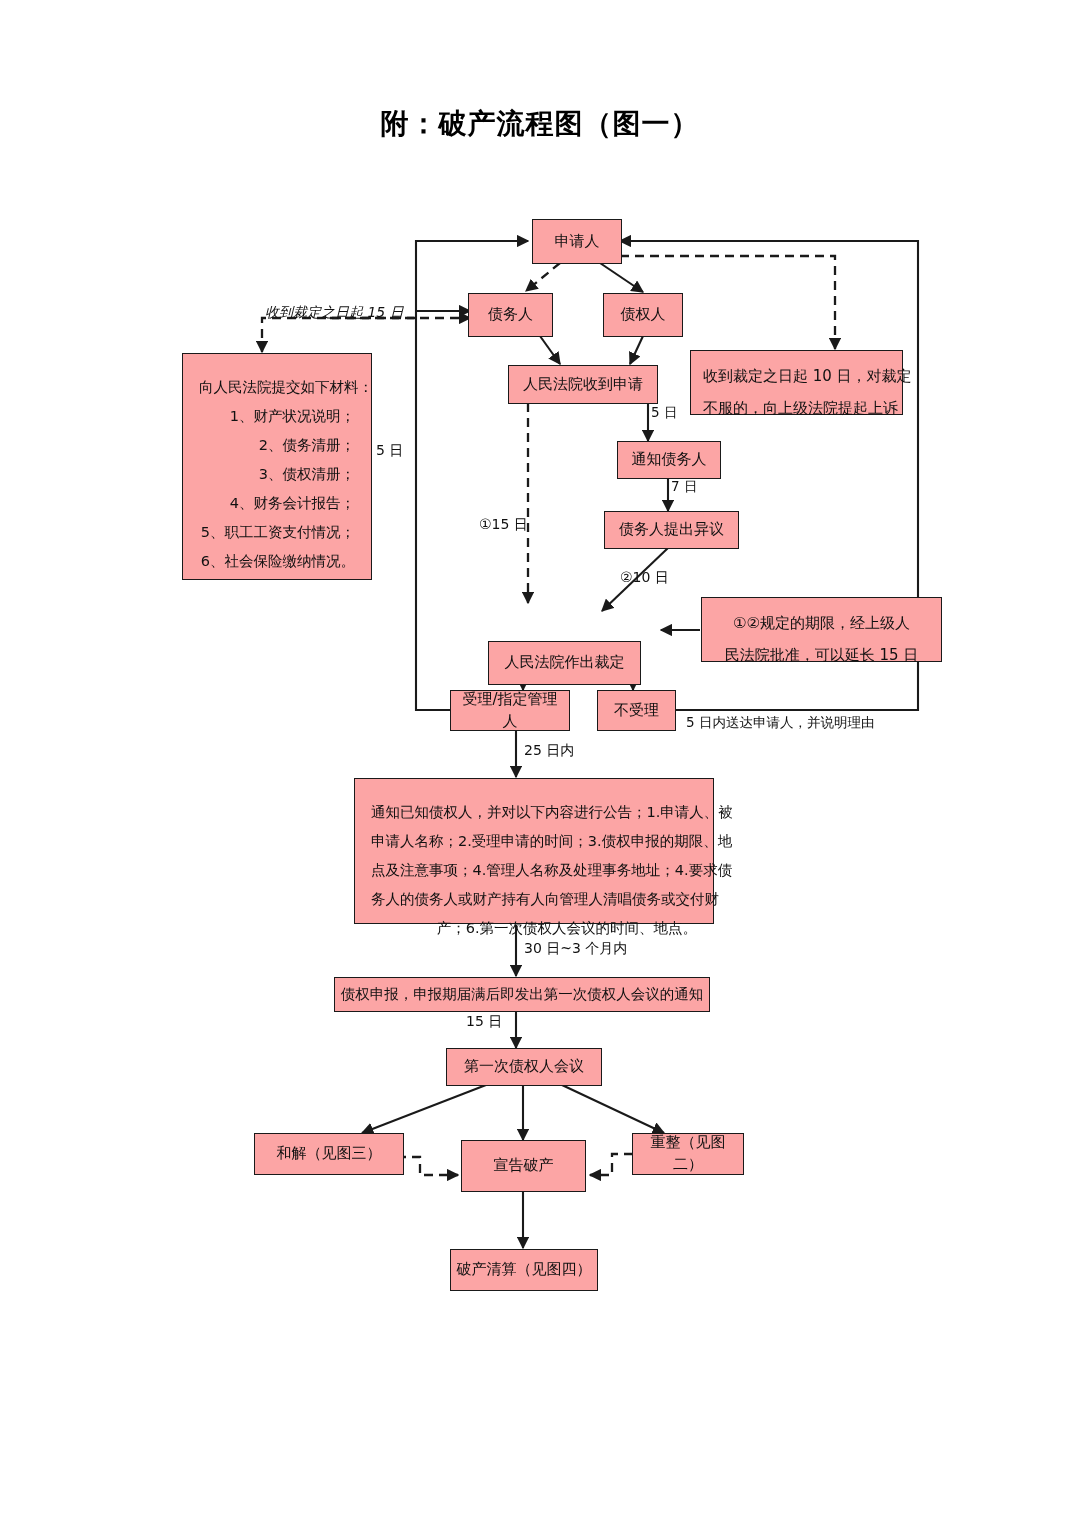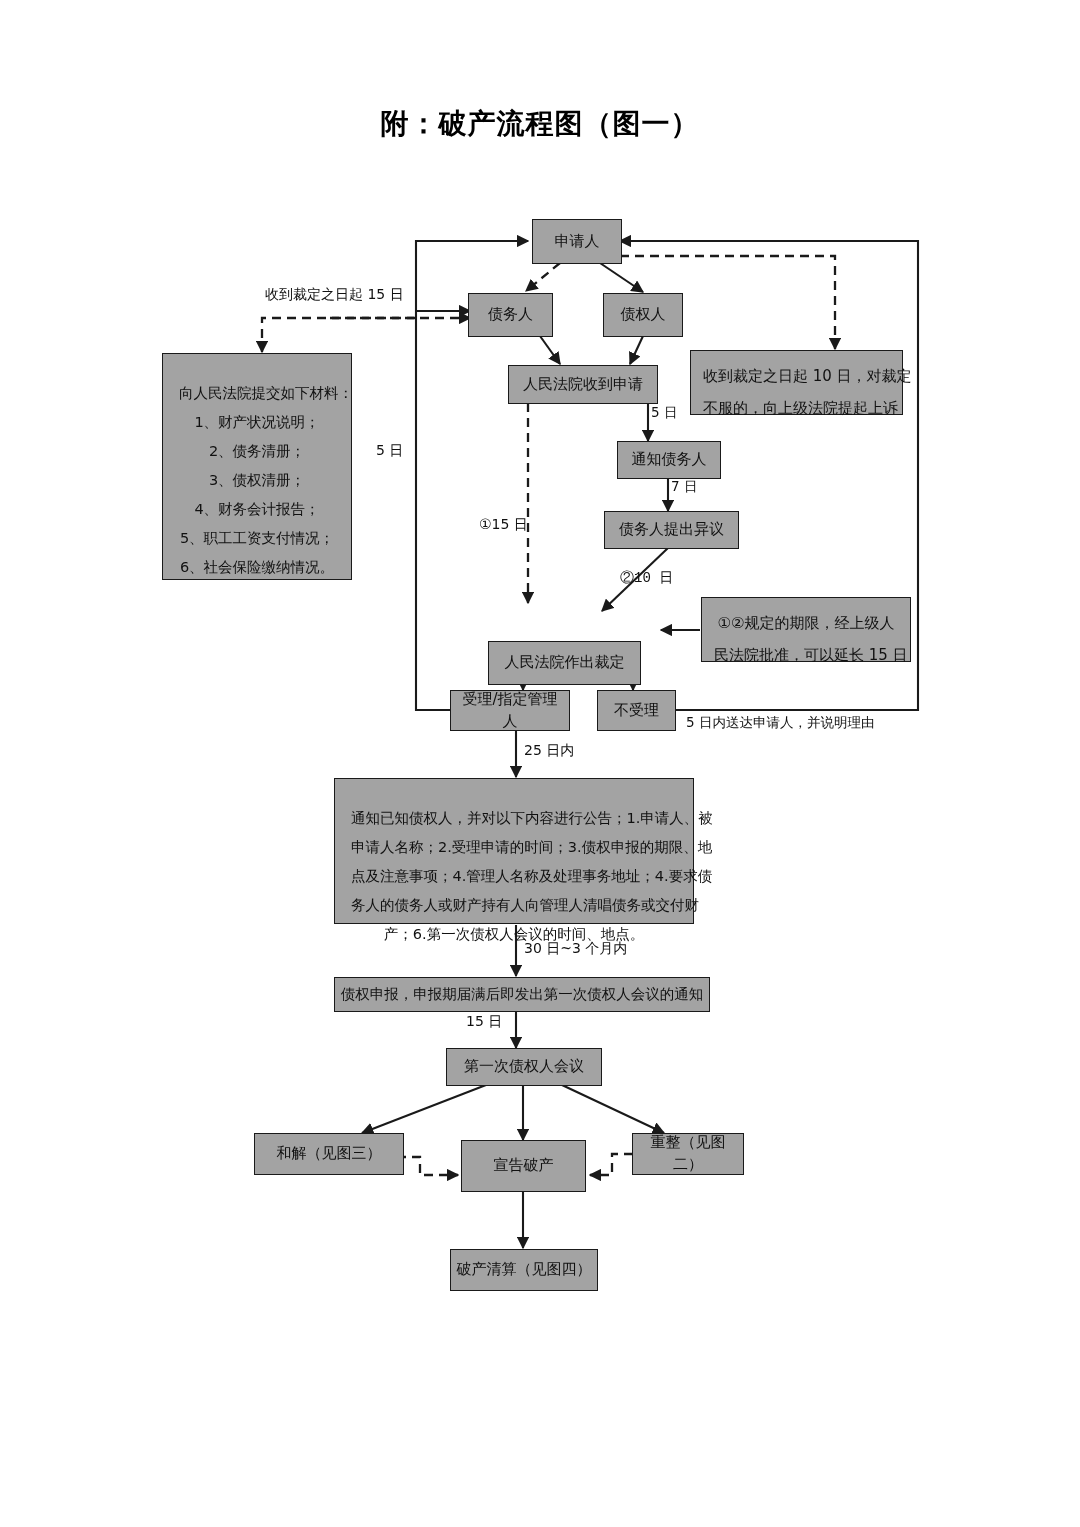--- a/index.html
+++ b/index.html
@@ -36,43 +36,44 @@
     left: 0;
     top: 0;
     width: 1080px;
     height: 1527px;
     pointer-events: none;
   }
   .node {
     position: absolute;
     box-sizing: border-box;
     border: 1.6px solid #1a1a1a;
-    background: #a3a3a3;
+    background: #fca5a5;
     display: flex;
     align-items: center;
     justify-content: center;
     text-align: center;
     font-size: 15px;
     line-height: 1.45;
     color: #111;
     padding: 2px 4px;
   }
   .node.center-multiline {
     display: block;
     text-align: center;
     padding: 10px 12px;
     line-height: 2.1;
   }
   .node .ln { display: block; white-space: nowrap; }
   .node.para {
     display: block;
-    text-align: center;
-    padding: 25px 16px;
+    text-align: right;
+    padding: 19px 16px;
     line-height: 2.0;
     font-size: 14.5px;
+    margin-left: 20px;
   }
   .edge-label {
     position: absolute;
     font-size: 14px;
     color: #111;
     white-space: nowrap;
     background: transparent;
   }
   .edge-label.small { font-size: 13.5px; }
 </style>
@@ -196,21 +197,21 @@
     <span class="ln">4、财务会计报告；</span>
     <span class="ln">5、职工工资支付情况；</span>
     <span class="ln">6、社会保险缴纳情况。</span>
   </div>
 
   <div class="node center-multiline" style="left:690px; top:350px; width:213px; height:65px;text-align:center;">
     <span class="ln">收到裁定之日起 10 日，对裁定</span>
     <span class="ln">不服的，向上级法院提起上诉</span>
   </div>
 
-  <div class="node center-multiline" style="left:701px; top:597px; width:210px; height:65px;">
+  <div class="node center-multiline" style="left:701px; top:597px; width:241px; height:65px;">
     <span class="ln">①②规定的期限，经上级人</span>
     <span class="ln">民法院批准，可以延长 15 日</span>
   </div>
 
   <div class="node para" style="left:334px; top:778px; width:360px; height:146px; line-height:2.0;">
     <span class="ln">通知已知债权人，并对以下内容进行公告；1.申请人、被</span>
     <span class="ln">申请人名称；2.受理申请的时间；3.债权申报的期限、地</span>
     <span class="ln">点及注意事项；4.管理人名称及处理事务地址；4.要求债</span>
     <span class="ln">务人的债务人或财产持有人向管理人清唱债务或交付财</span>
     <span class="ln">产；6.第一次债权人会议的时间、地点。</span>
@@ -233,31 +234,31 @@
   </div>
 
   <div class="node" style="left:632px; top:1133px; width:112px; height:42px;">
     <span>重整（见图二）</span>
   </div>
 
   <div class="node" style="left:450px; top:1249px; width:148px; height:42px;">
     <span>破产清算（见图四）</span>
   </div>
 
-  <div class="edge-label" style="left:265px; top:286px;">收到裁定之日起 15 日</div>
+  <div class="edge-label" style="left:265px; top:304px;font-style:italic;">收到裁定之日起 15 日</div>
 
   <div class="edge-label" style="left:376px; top:442px;">5 日</div>
 
   <div class="edge-label small" style="left:651px; top:404px;">5 日</div>
 
   <div class="edge-label small" style="left:671px; top:478px;">7 日</div>
 
   <div class="edge-label" style="left:479px; top:516px;">①15 日</div>
 
-  <div class="edge-label" style="left:620px; top:569px;font-family:Liberation Mono, monospace;">②10 日</div>
+  <div class="edge-label" style="left:620px; top:569px;">②10 日</div>
 
   <div class="edge-label small" style="left:686px; top:714px;">5 日内送达申请人，并说明理由</div>
 
   <div class="edge-label" style="left:524px; top:742px;">25 日内</div>
 
   <div class="edge-label" style="left:524px; top:940px;">30 日~3 个月内</div>
 
   <div class="edge-label" style="left:466px; top:1013px;">15 日</div>
 
 </div>

